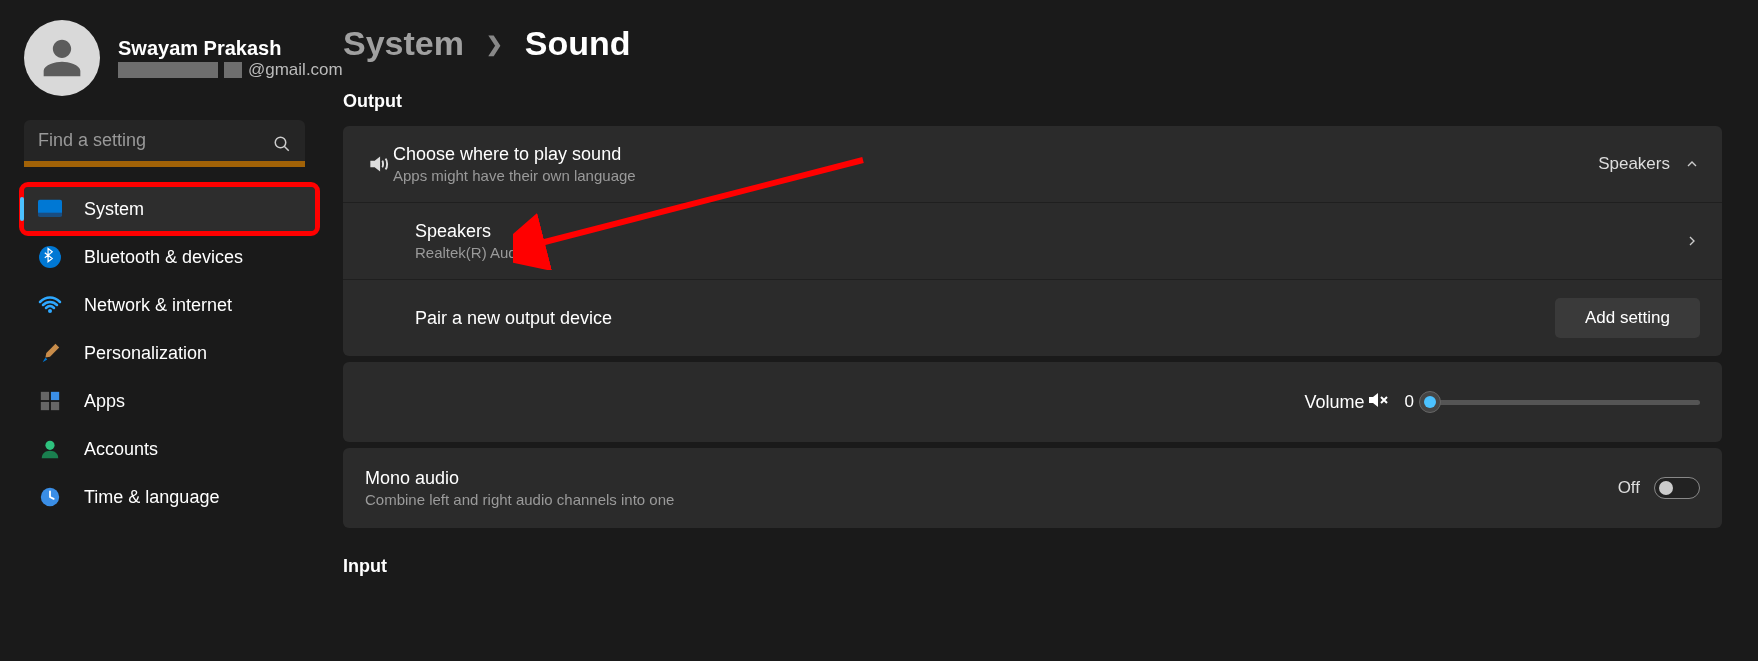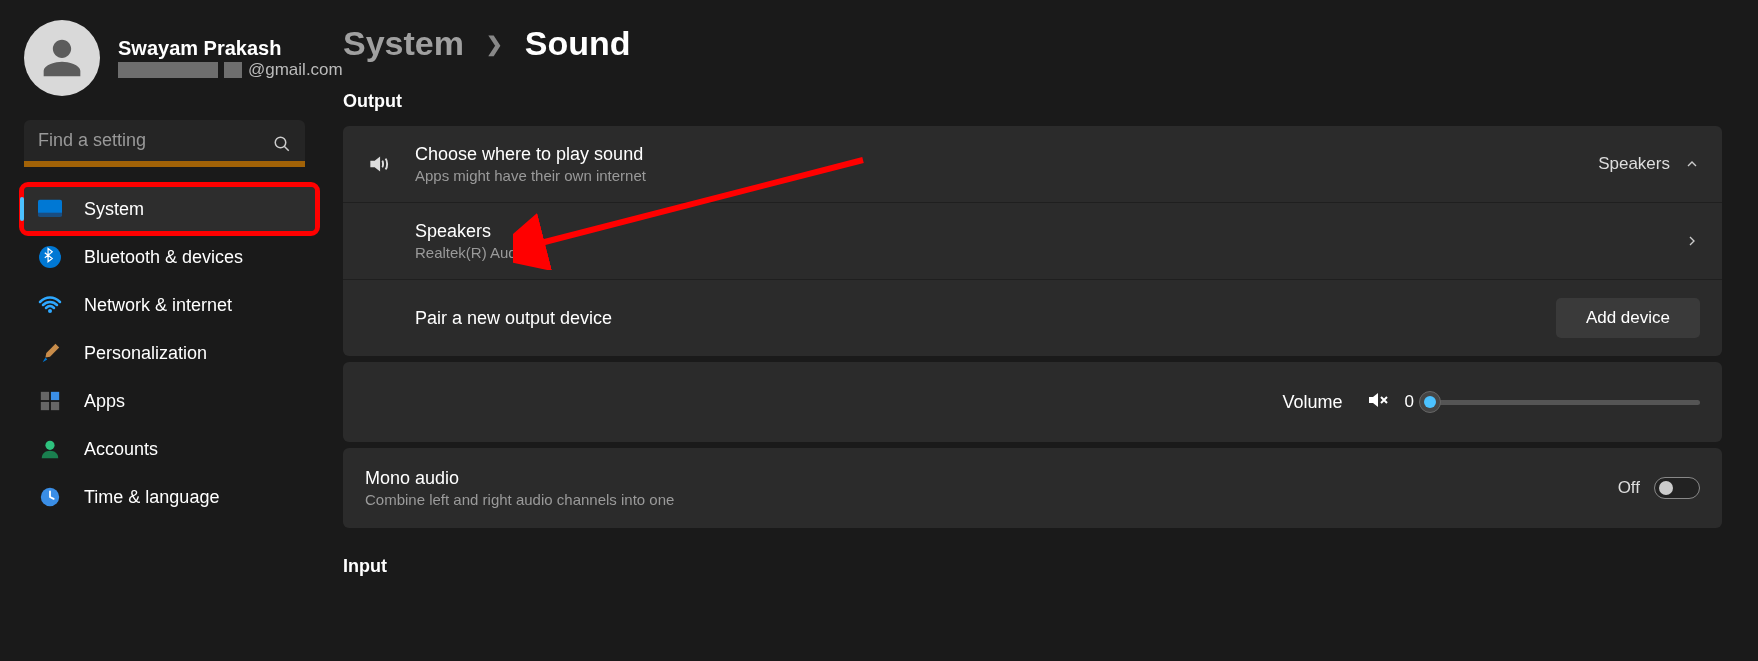--- a/index.html
+++ b/index.html
@@ -96,21 +96,20 @@
   .breadcrumb .chev { color: #888; font-size: 20px; }
   .section-title { font-size: 18px; font-weight: 600; margin-bottom: 14px; }
   .card {
     background: #2b2b2b;
     border-radius: 6px;
     margin-bottom: 6px;
   }
   .row {
     display: flex; align-items: center;
     padding: 18px 22px;
-    gap: 22px;
     border-top: 1px solid #1f1f1f;
   }
   .row:first-child { border-top: none; }
   .row-icon { width: 28px; display:flex; justify-content:center; align-items:center; flex-shrink:0;}
   .row-body { flex: 1; }
   .row-title { font-size: 18px; color: #fff; }
   .row-sub { font-size: 15px; color: #9a9a9a; margin-top: 2px; }
   .row-end { display: flex; align-items: center; gap: 14px; color: #ddd; font-size: 17px; }
   .chev-icon { width: 16px; height: 16px; stroke:#ccc; fill:none; }
   .indent { padding-left: 72px; }
@@ -263,21 +262,21 @@
   <div class="card">
     <div class="row">
       <span class="row-icon">
         <svg width="26" height="26" viewBox="0 0 24 24" stroke="#ddd" fill="none" stroke-width="1.8">
             <path d="M4 9v6h4l5 4V5L8 9H4z" fill="#ddd" stroke="none"></path>
             <path d="M15 9c1 1 1 5 0 6M18 7c2 2 2 8 0 10"></path>
           </svg>
       </span>
       <div class="row-body">
         <div class="row-title">Choose where to play sound</div>
-        <div class="row-sub">Apps might have their own internet</div>
+        <div class="row-sub">Apps might have their own language</div>
       </div>
       <div class="row-end">
         <span>Speakers</span>
         <svg class="chev-icon" viewBox="0 0 24 24">
             <path d="M6 15l6-6 6 6" stroke-width="2"></path>
           </svg>
       </div>
     </div>
 
     <div class="row indent">
@@ -290,21 +289,21 @@
             <path d="M9 6l6 6-6 6" stroke-width="2"></path>
           </svg>
       </div>
     </div>
 
     <div class="row indent">
       <div class="row-body">
         <div class="row-title">Pair a new output device</div>
       </div>
       <div class="row-end">
-        <button class="btn">Add device</button>
+        <button class="btn">Add setting</button>
       </div>
     </div>
   </div>
 
   <div class="card">
     <div class="row volume-row">
       <div class="row-title">Volume</div>
       <div class="vol-controls">
         <span class="mute-icon">
           <svg viewBox="0 0 24 24" stroke-width="2">

